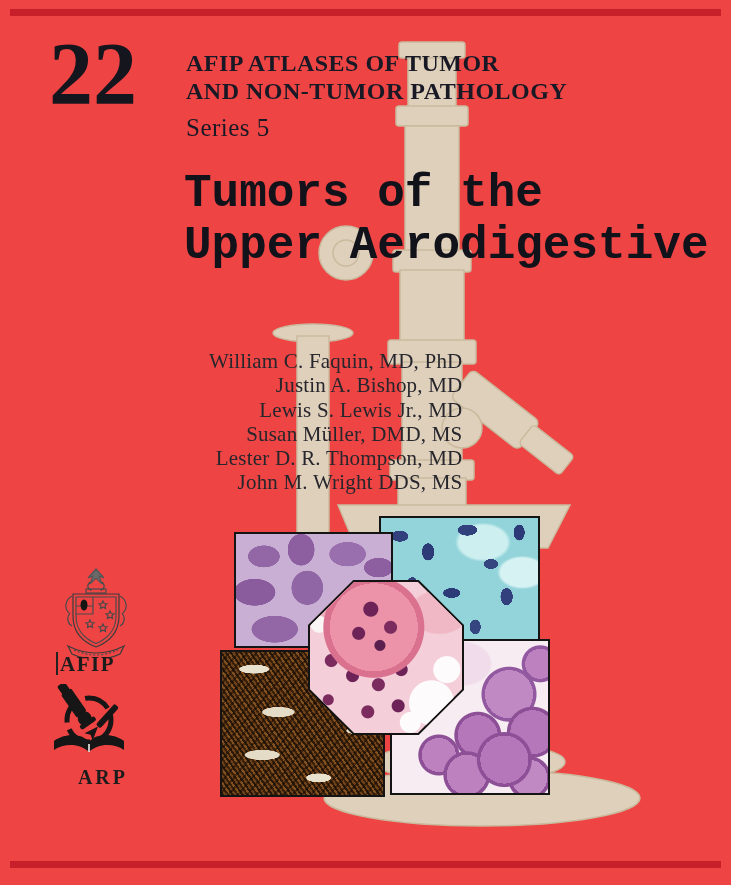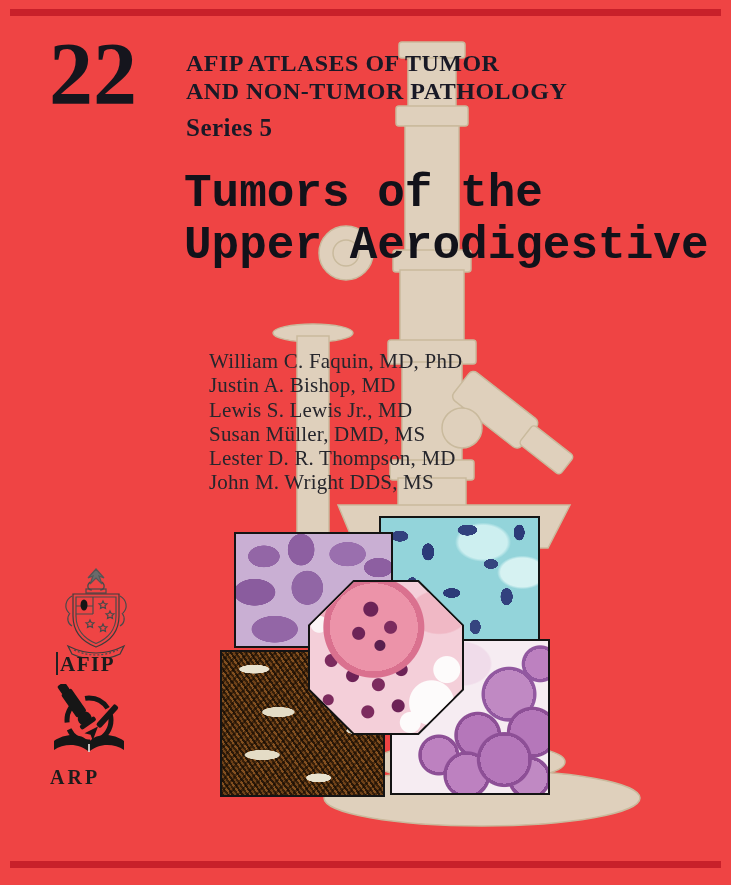--- a/index.html
+++ b/index.html
@@ -20,30 +20,30 @@
   .volume-number{
     position:absolute;left:49px;top:30px;z-index:2;
     font-size:88px;font-weight:bold;line-height:1;color:#15151d;
   }
   .series-heading{
     position:absolute;left:186px;top:49px;z-index:2;
     font-size:24px;font-weight:bold;line-height:28px;letter-spacing:0.5px;color:#191926;
   }
   .series-label{
     position:absolute;left:186px;top:114px;z-index:2;
-    font-size:25px;font-weight:bold;color:#191926;letter-spacing:0.5px;
+    font-size:25px;font-weight:normal;color:#191926;letter-spacing:0.5px;
   }
   .book-title{
     position:absolute;left:184px;top:168px;z-index:2;
     font-size:46px;font-weight:bold;line-height:52px;color:#12121a;margin:0;font-family:Liberation Mono, monospace;
   }
   .authors{
     position:absolute;left:209px;top:349px;z-index:2;
     list-style:none;margin:0;padding:0;
-    font-size:21px;line-height:24.3px;color:#26262c;letter-spacing:0.2px;
+    font-size:21px;line-height:24.3px;color:#26262c;letter-spacing:0.2px;text-align:right;
   }
 
   
   .panel{position:absolute;box-sizing:border-box;border:2px solid #141414;}
   .panel-teal{
     left:379px;top:516px;width:161px;height:125px;z-index:3;
     background-image:
       radial-gradient(ellipse 14px 9px at 12% 15%, #32417e 0 60%, transparent 62%),
       radial-gradient(ellipse 10px 14px at 30% 28%, #2c3a78 0 60%, transparent 62%),
       radial-gradient(ellipse 16px 9px at 55% 10%, #32417e 0 60%, transparent 62%),
@@ -133,21 +133,21 @@
 
   
   .afip-crest{position:absolute;left:60px;top:566px;z-index:2;}
   .afip-label{
     position:absolute;left:56px;top:652px;width:80px;z-index:2;
     font-size:21px;font-weight:bold;letter-spacing:1.5px;color:#1c1c1c;
   }
   .afip-label .scanbar{display:inline-block;width:2px;height:23px;background:#222;margin-right:2px;vertical-align:-4px;}
   .arp-emblem{position:absolute;left:50px;top:684px;z-index:2;}
   .arp-label{
-    position:absolute;left:50px;top:766px;width:78px;z-index:2;text-align:left;
+    position:absolute;left:50px;top:766px;width:78px;z-index:2;text-align:right;
     font-size:20px;font-weight:bold;letter-spacing:3px;color:#1c1c1c;
   }
 </style>
 </head>
 <body>
 
 <div class="cover">
 
   <div class="rule top"></div>
   <div class="rule bottom"></div>

